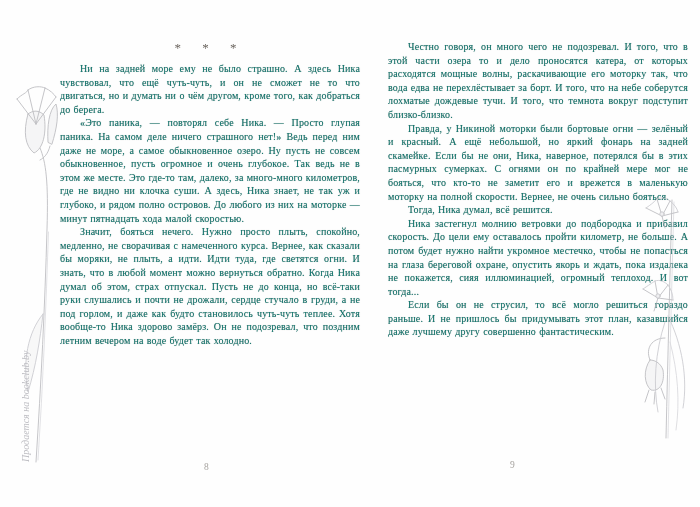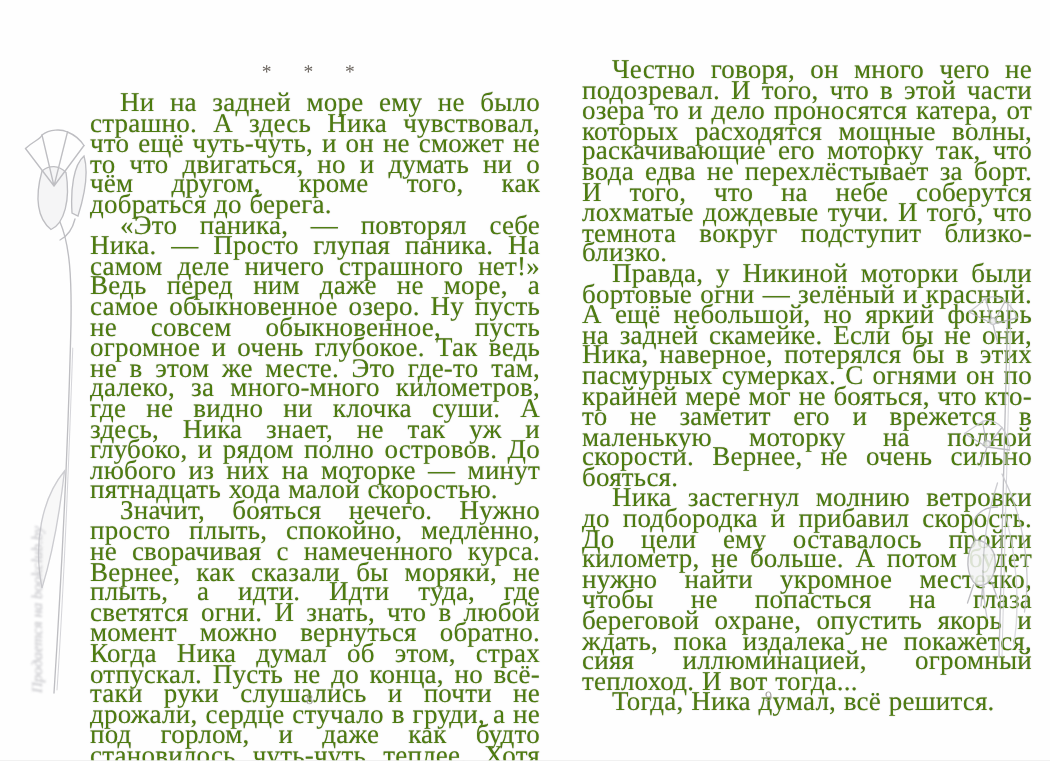--- a/index.html
+++ b/index.html
@@ -9,21 +9,21 @@
   }
   
   .page{position:absolute;top:0;width:300px;height:507px;}
   .page-left{left:60px;}
   .page-right{left:388px;}
   .section-break{
     text-align:center;color:#6a645e;font-size:13px;letter-spacing:9px;
     margin:40px 0 6px 0;filter:blur(.2px);
   }
   .page-right .col{margin-top:40px;}
-  .col{color:#4d7c0f;font-size:18px;line-height:13.6px;
+  .col{color:#0f766e;font-size:10px;line-height:13.6px;
     text-align:justify;letter-spacing:.15px;word-spacing:.5px;
     filter:blur(.25px);text-shadow:0 0 .7px rgba(91,86,81,.55);}
   .col p{margin:0;text-indent:20px;}
   .page-num{
     position:absolute;font-size:9.5px;color:#a6a39f;filter:blur(.4px);
   }
   .pn-left{left:144px;top:462px;}
   .pn-right{left:122px;top:460px;}
   
   .brand{
@@ -75,22 +75,23 @@
         <p>«Это паника, — повторял себе Ника. — Просто глупая паника. На самом деле ничего страшного нет!» Ведь перед ним даже не море, а самое обыкновенное озеро. Ну пусть не совсем обыкновенное, пусть огромное и очень глубокое. Так ведь не в этом же месте. Это где-то там, далеко, за много-много километров, где не видно ни клочка суши. А здесь, Ника знает, не так уж и глубоко, и рядом полно островов. До любого из них на моторке — минут пятнадцать хода малой скоростью.</p>
         <p>Значит, бояться нечего. Нужно просто плыть, спокойно, медленно, не сворачивая с намеченного курса. Вернее, как сказали бы моряки, не плыть, а идти. Идти туда, где светятся огни. И знать, что в любой момент можно вернуться обратно. Когда Ника думал об этом, страх отпускал. Пусть не до конца, но всё-таки руки слушались и почти не дрожали, сердце стучало в груди, а не под горлом, и даже как будто становилось чуть-чуть теплее. Хотя вообще-то Ника здорово замёрз. Он не подозревал, что поздним летним вечером на воде будет так холодно.</p>
       </div>
     <div class="page-num pn-left">8</div>
   </div>
 
   <div class="page page-right">
     <div class="col">
         <p>Честно говоря, он много чего не подозревал. И того, что в этой части озера то и дело проносятся катера, от которых расходятся мощные волны, раскачивающие его моторку так, что вода едва не перехлёстывает за борт. И того, что на небе соберутся лохматые дождевые тучи. И того, что темнота вокруг подступит близко-близко.</p>
         <p>Правда, у Никиной моторки были бортовые огни — зелёный и красный. А ещё небольшой, но яркий фонарь на задней скамейке. Если бы не они, Ника, наверное, потерялся бы в этих пасмурных сумерках. С огнями он по крайней мере мог не бояться, что кто-то не заметит его и врежется в маленькую моторку на полной скорости. Вернее, не очень сильно бояться.</p>
+        <p>Тогда, Ника думал, всё решится.</p>
         <p>Ника застегнул молнию ветровки до подбородка и прибавил скорость. До цели ему оставалось пройти километр, не больше. А потом будет нужно найти укромное местечко, чтобы не попасться на глаза береговой охране, опустить якорь и ждать, пока издалека не покажется, сияя иллюминацией, огромный теплоход. И вот тогда...</p>
-        <p>Тогда, Ника думал, всё решится.</p>
+        <p>Если бы он не струсил, то всё могло решиться гораздо раньше. И не пришлось бы придумывать этот план, казавшийся даже лучшему другу совершенно фантастическим.</p>
       </div>
     <div class="page-num pn-right">9</div>
   </div>
 
   <svg class="flower flower-right" width="66" height="250" viewBox="0 0 66 250">
     <g fill="none" stroke="#b3b3b8" stroke-width="0.9" opacity="0.85" stroke-linecap="round">
       <path d="M40 8 C38 80 36 160 34 246"></path>
       <path d="M42 10 C40 82 38 162 36 246" stroke="#cfcfd4" stroke-width="0.7"></path>
 
       <g transform="translate(30 24)">

